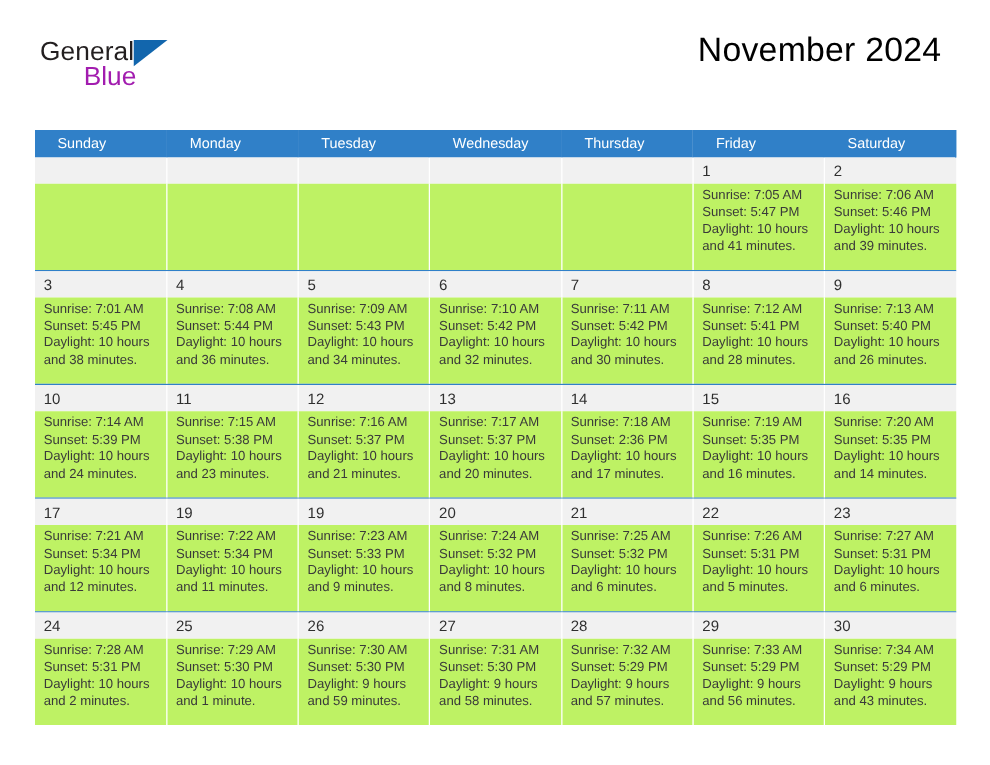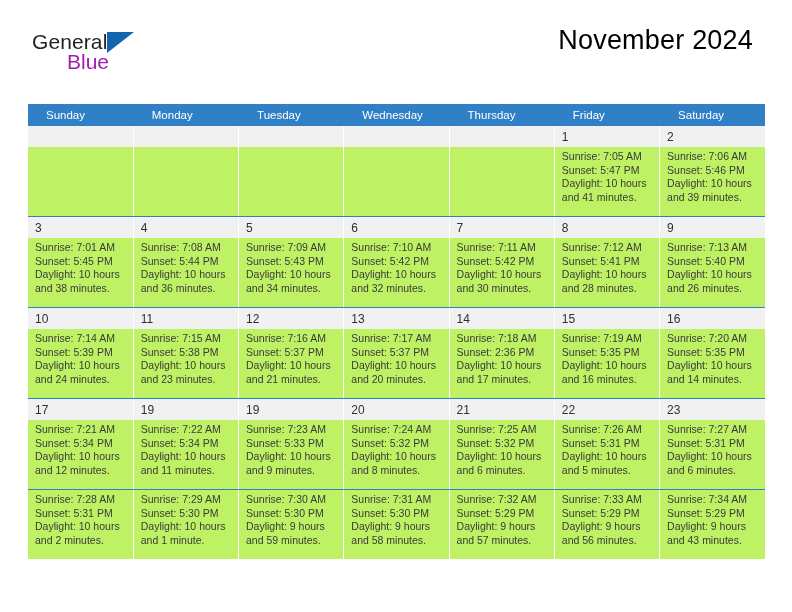--- a/index.html
+++ b/index.html
@@ -368,20 +368,29 @@
           <td>
             <div class="info-line">Sunrise: 7:27 AM</div>
             <div class="info-line">Sunset: 5:31 PM</div>
             <div class="info-line">Daylight: 10 hours</div>
             <div class="info-line">and 6 minutes.</div>
           </td>
         </tr>
         <tr class="week-sep">
           <td colspan="7"></td>
         </tr>
+        <tr class="daynum-row">
+          <td>24</td>
+          <td>25</td>
+          <td>26</td>
+          <td>27</td>
+          <td>28</td>
+          <td>29</td>
+          <td>30</td>
+        </tr>
         <tr class="info-row">
           <td>
             <div class="info-line">Sunrise: 7:28 AM</div>
             <div class="info-line">Sunset: 5:31 PM</div>
             <div class="info-line">Daylight: 10 hours</div>
             <div class="info-line">and 2 minutes.</div>
           </td>
           <td>
             <div class="info-line">Sunrise: 7:29 AM</div>
             <div class="info-line">Sunset: 5:30 PM</div>

